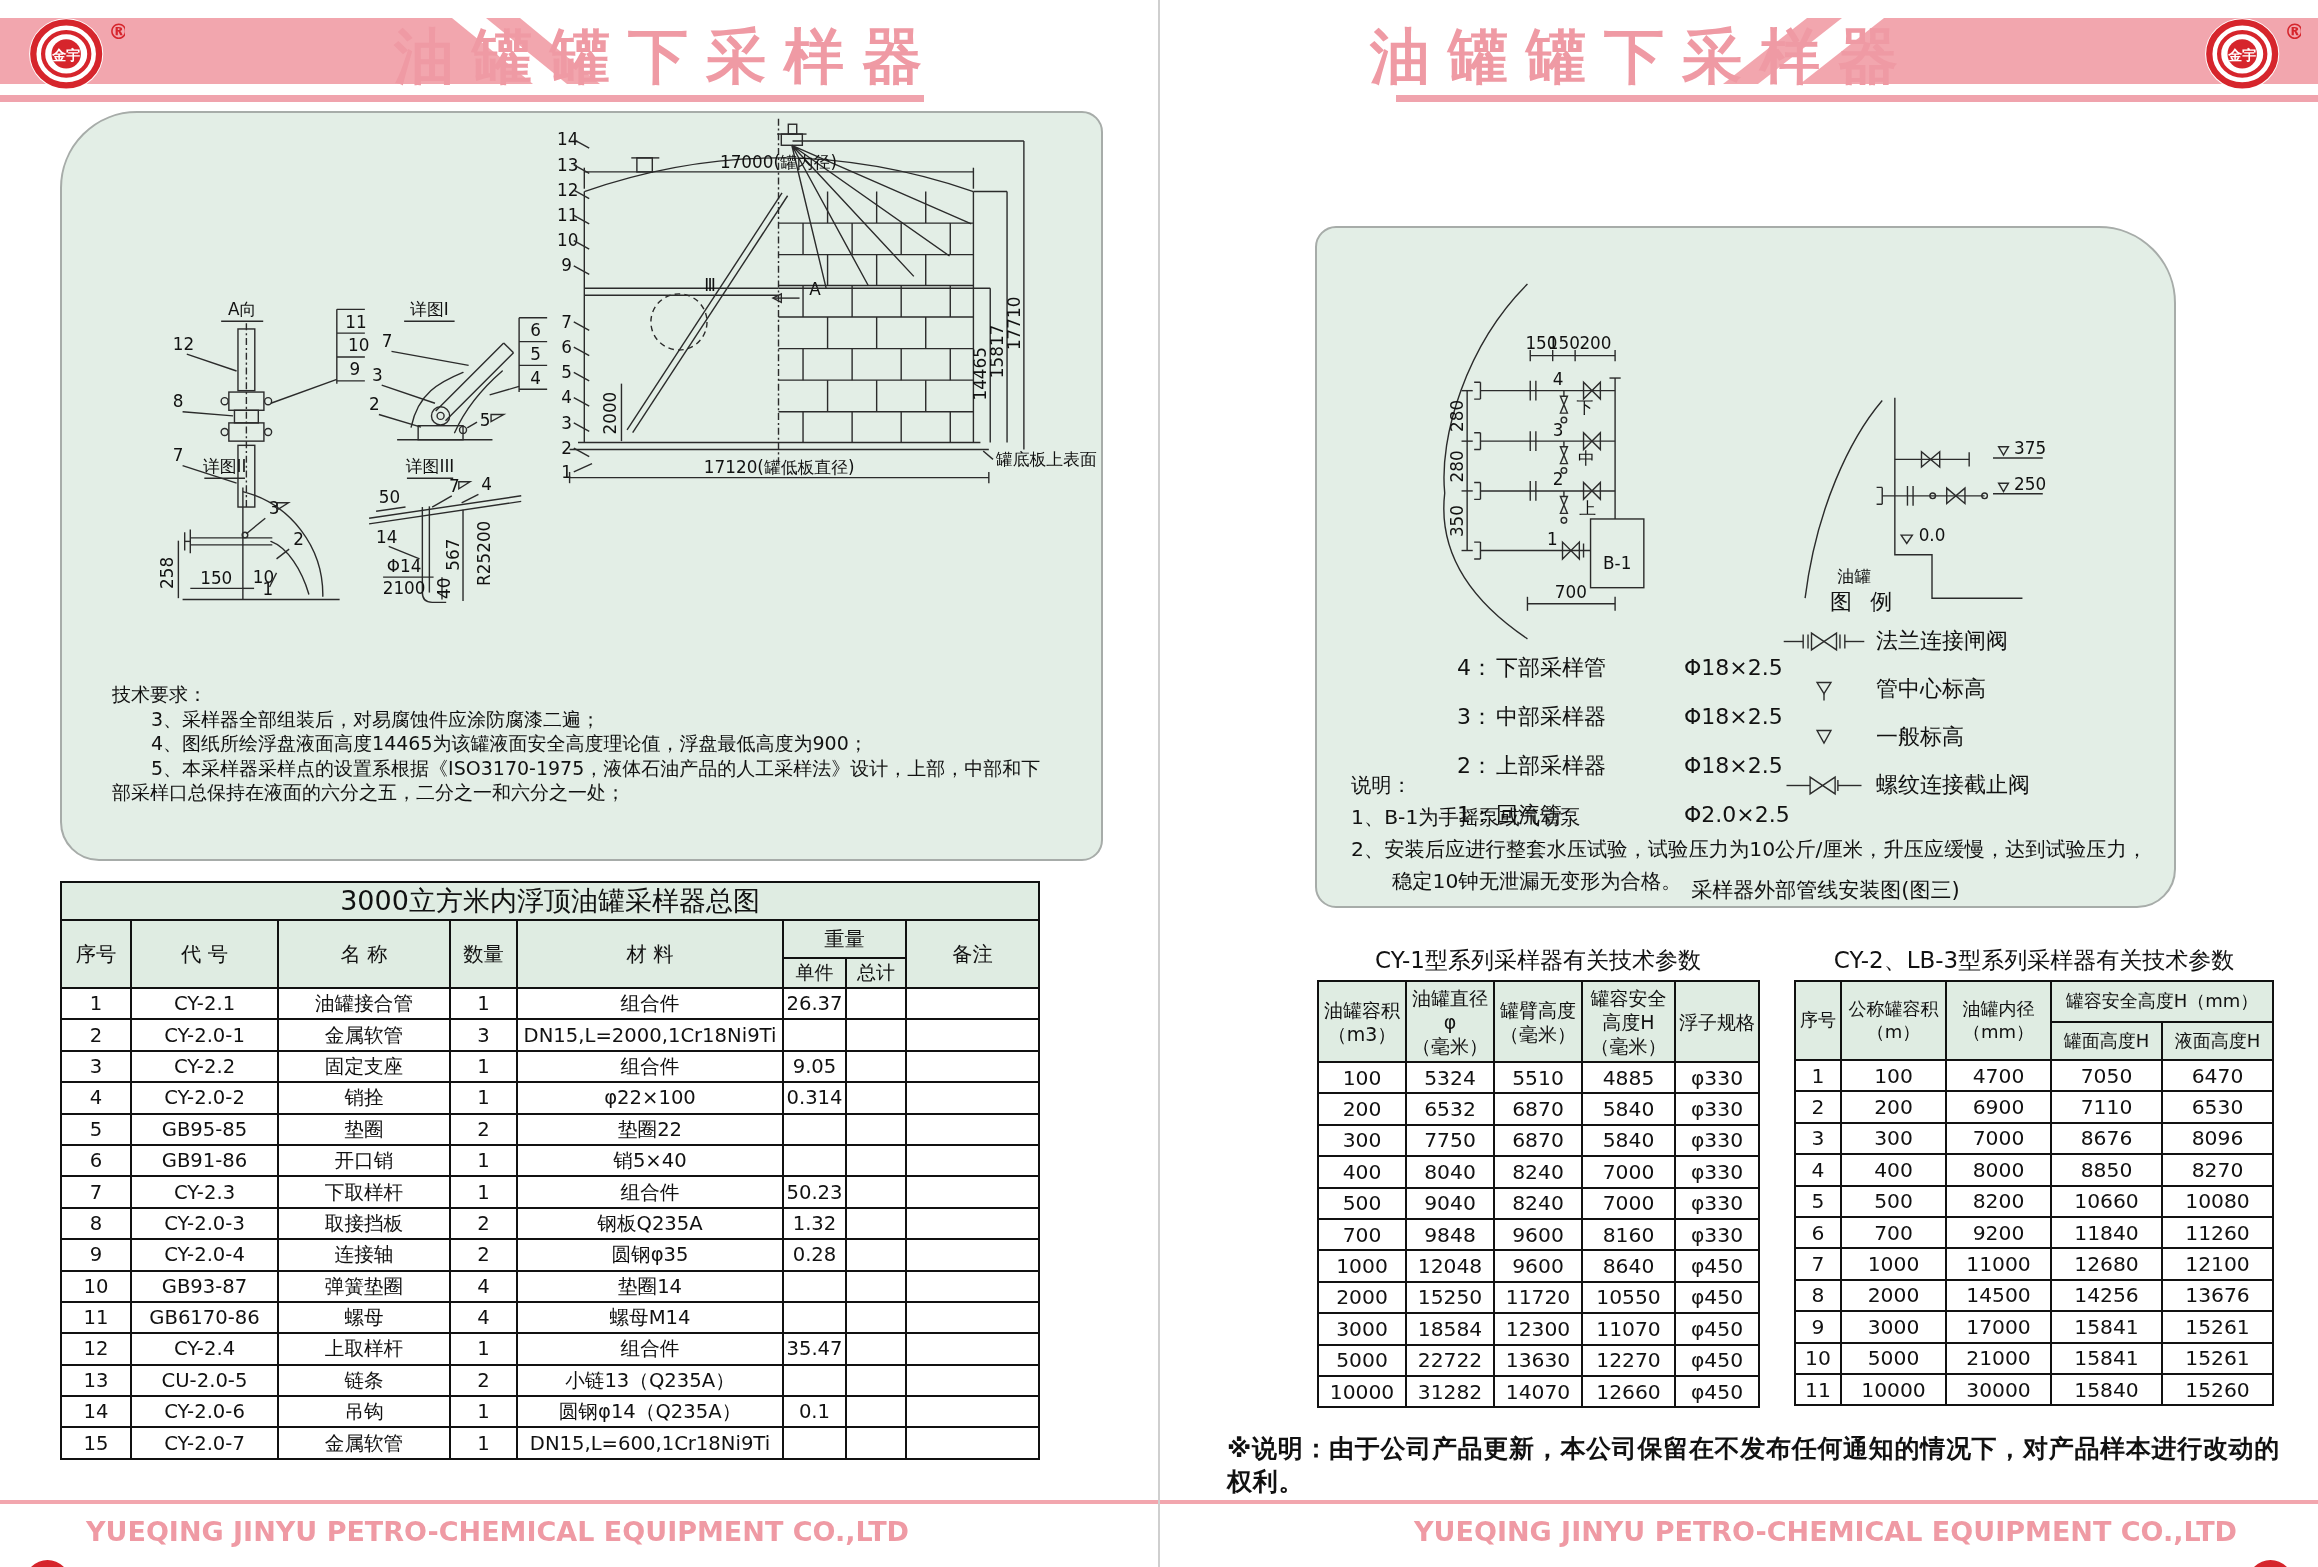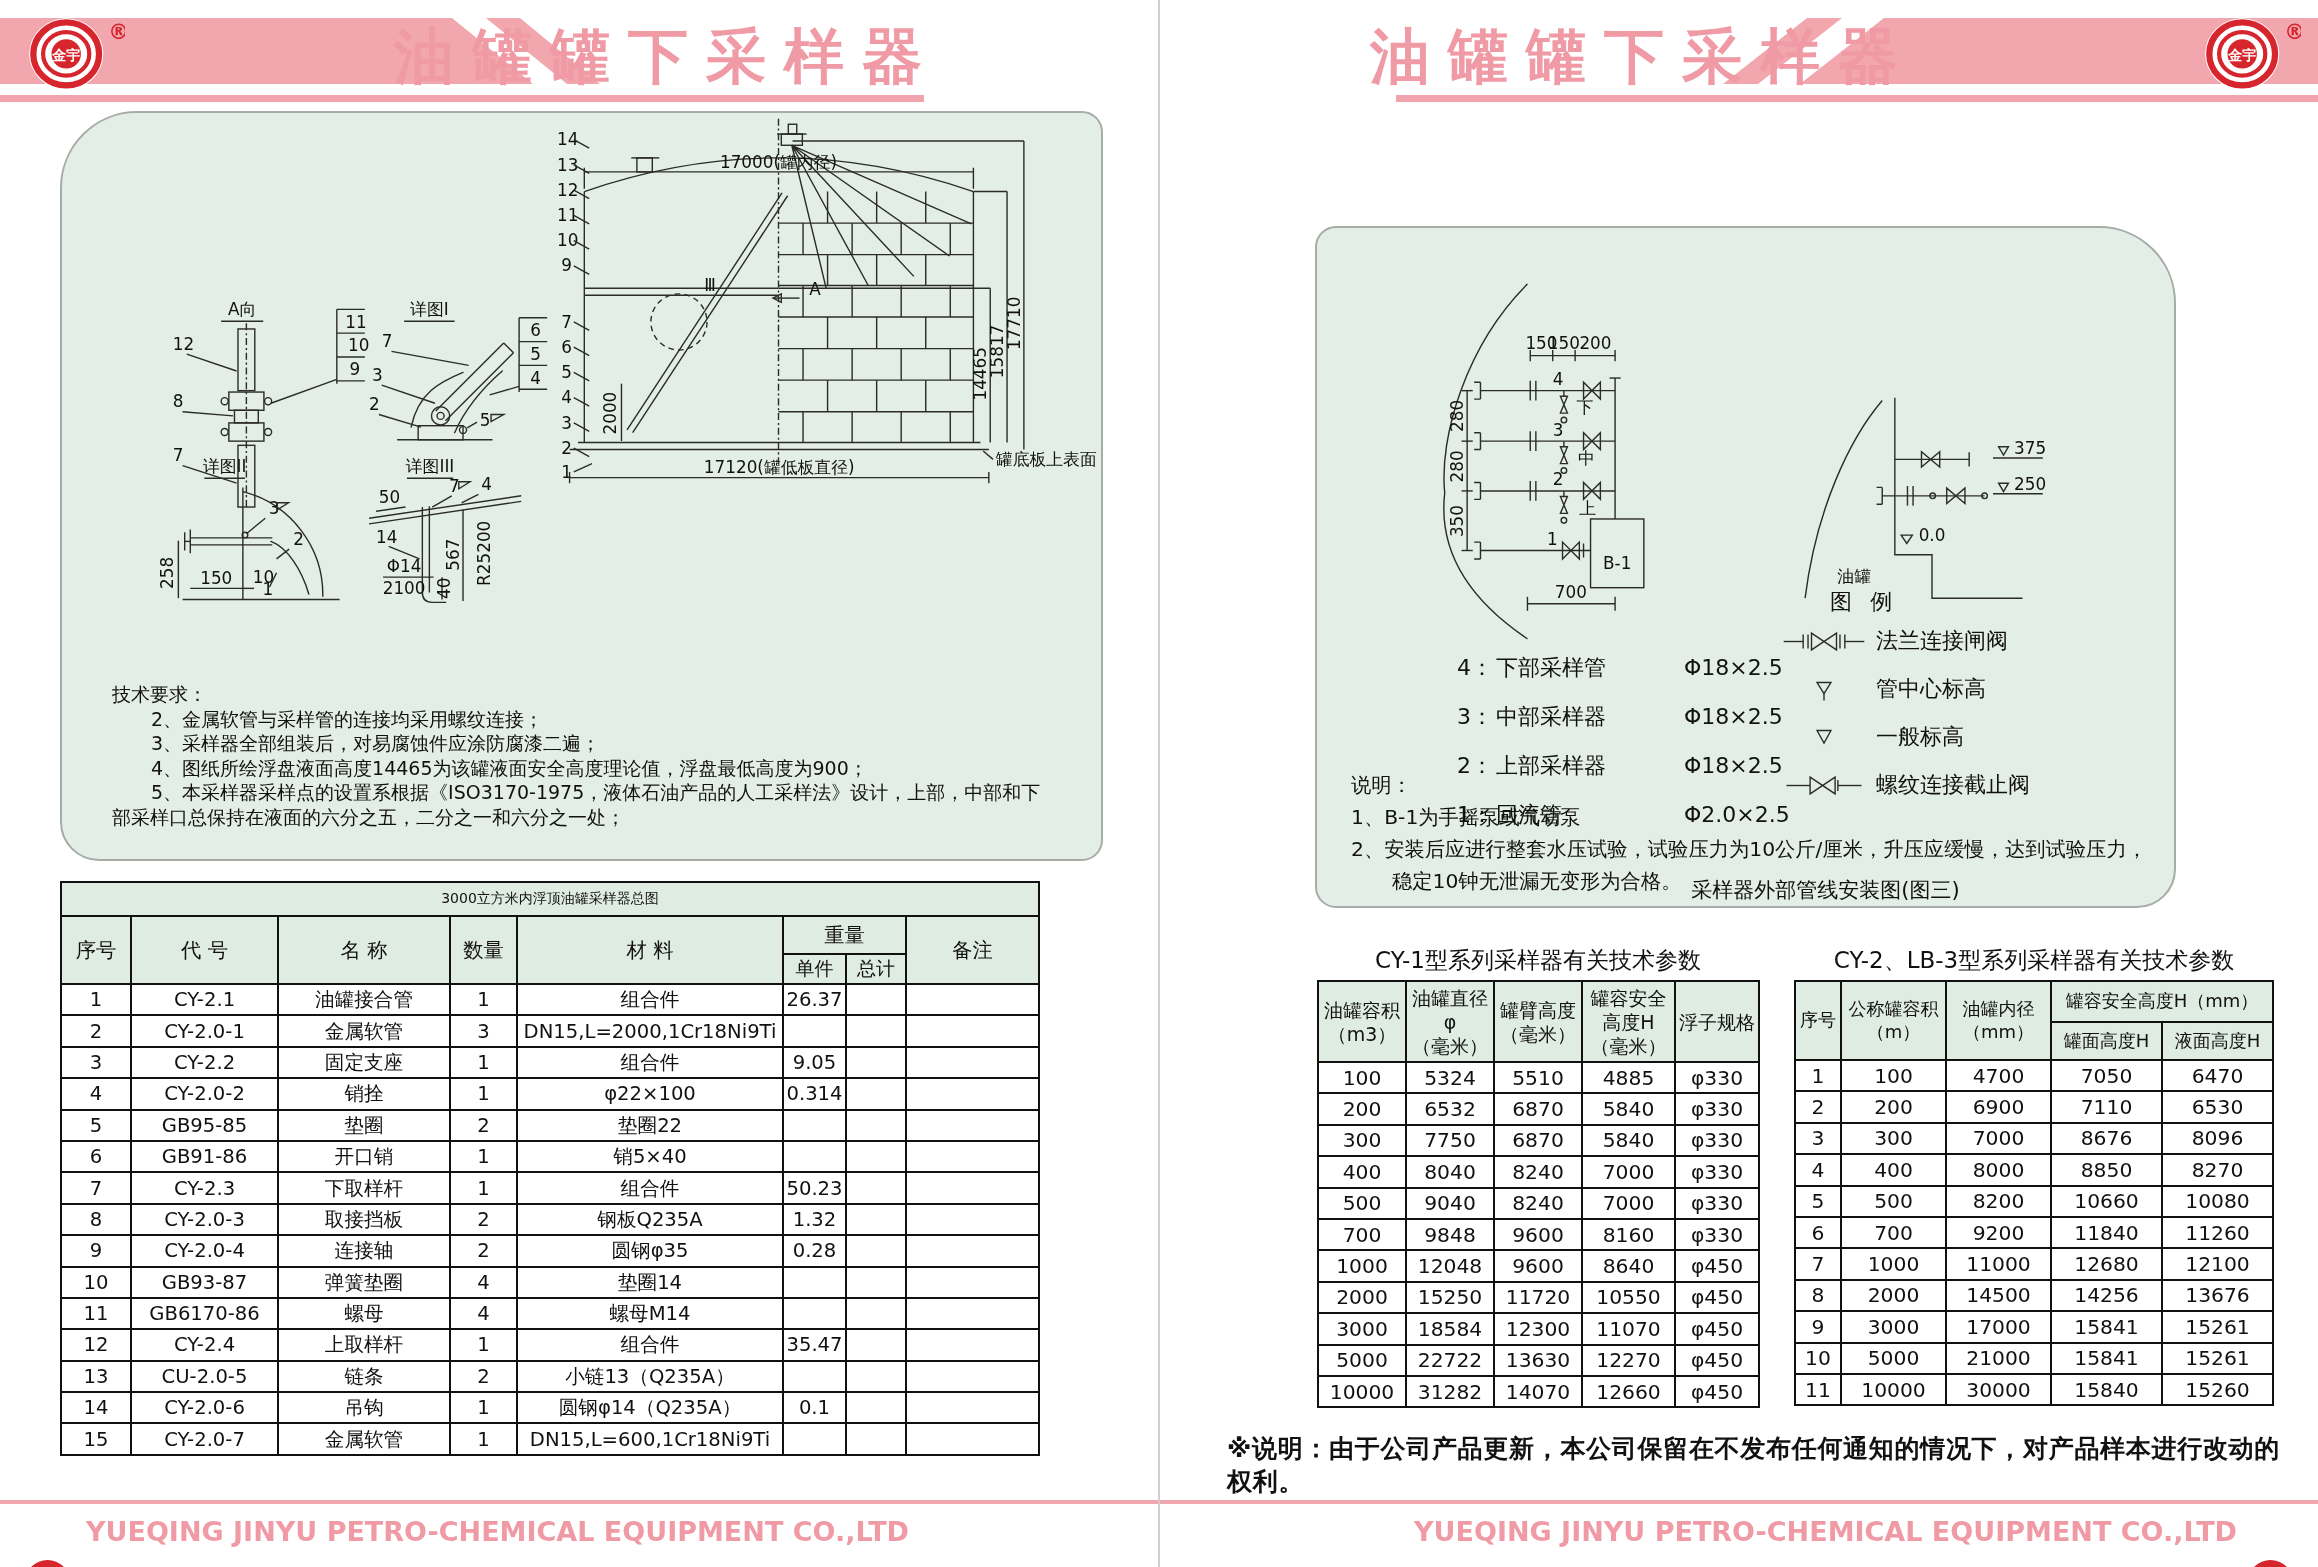--- a/index.html
+++ b/index.html
@@ -58,21 +58,21 @@
   .lg-ic{width:105px;display:flex;justify-content:center}
   .notes{position:absolute;left:34px;top:541px;width:806px;font-size:20.3px;line-height:32px}
   .notes .it{padding-left:41px;text-indent:-41px}
 
   
   table{position:absolute;border-collapse:collapse;table-layout:fixed;background:#fff}
   th,td{border:2.1px solid #111;text-align:center;padding:0;font-weight:normal;overflow:hidden;white-space:pre-line}
   table{border:2.8px solid #111}
   thead th{background:#dfece2}
   #bom{left:60px;top:881px;width:979px;font-size:19.6px}
-  #bom .ttl{height:32px;font-size:14px}
+  #bom .ttl{height:32px;font-size:27px}
   #bom thead tr:nth-child(2) th{height:36px;font-size:20.3px}
   #bom thead tr:nth-child(3) th{height:28px;font-size:19px}
   #bom tbody td{height:29.4px}
   #t1{left:157px;top:980px;width:442px;font-size:20.3px}
   #t1 thead th{height:79px;font-size:19px;line-height:24px}
   #t1 tbody td{height:29.4px}
   #t2{left:634px;top:980px;width:480px;font-size:20.3px}
   #t2 thead th{font-size:18px;line-height:22.4px}
   #t2 thead tr:first-child th{height:39px}
   #t2 thead tr:nth-child(2) th{height:36px}
@@ -298,21 +298,20 @@
         <text transform="translate(610 628) rotate(-90)" text-anchor="middle" font-size="22">R25200</text>
         <text x="552" y="540">7</text>
         <path d="M566 526L582 526L566 536Z"></path>
         <line x1="556" y1="546" x2="528" y2="562"></line>
         <text x="598" y="538">4</text>
           <line x1="594" y1="544" x2="570" y2="556"></line>
       </g>
     </svg>
     <div class="techreq">
       <div>技术要求：</div>
-      <div class="ti">2、金属软管与采样管的连接均采用螺纹连接；</div>
       <div class="ti">3、采样器全部组装后，对易腐蚀件应涂防腐漆二遍；</div>
       <div class="ti">4、图纸所绘浮盘液面高度14465为该罐液面安全高度理论值，浮盘最低高度为900；</div>
       <div class="ti">5、本采样器采样点的设置系根据《ISO3170-1975，液体石油产品的人工采样法》设计，上部，中部和下部采样口总保持在液面的六分之五，二分之一和六分之一处；</div>
     </div>
   </div>
 
   <table id="bom">
     <colgroup>
         <col style="width:70px">
         <col style="width:147px">

